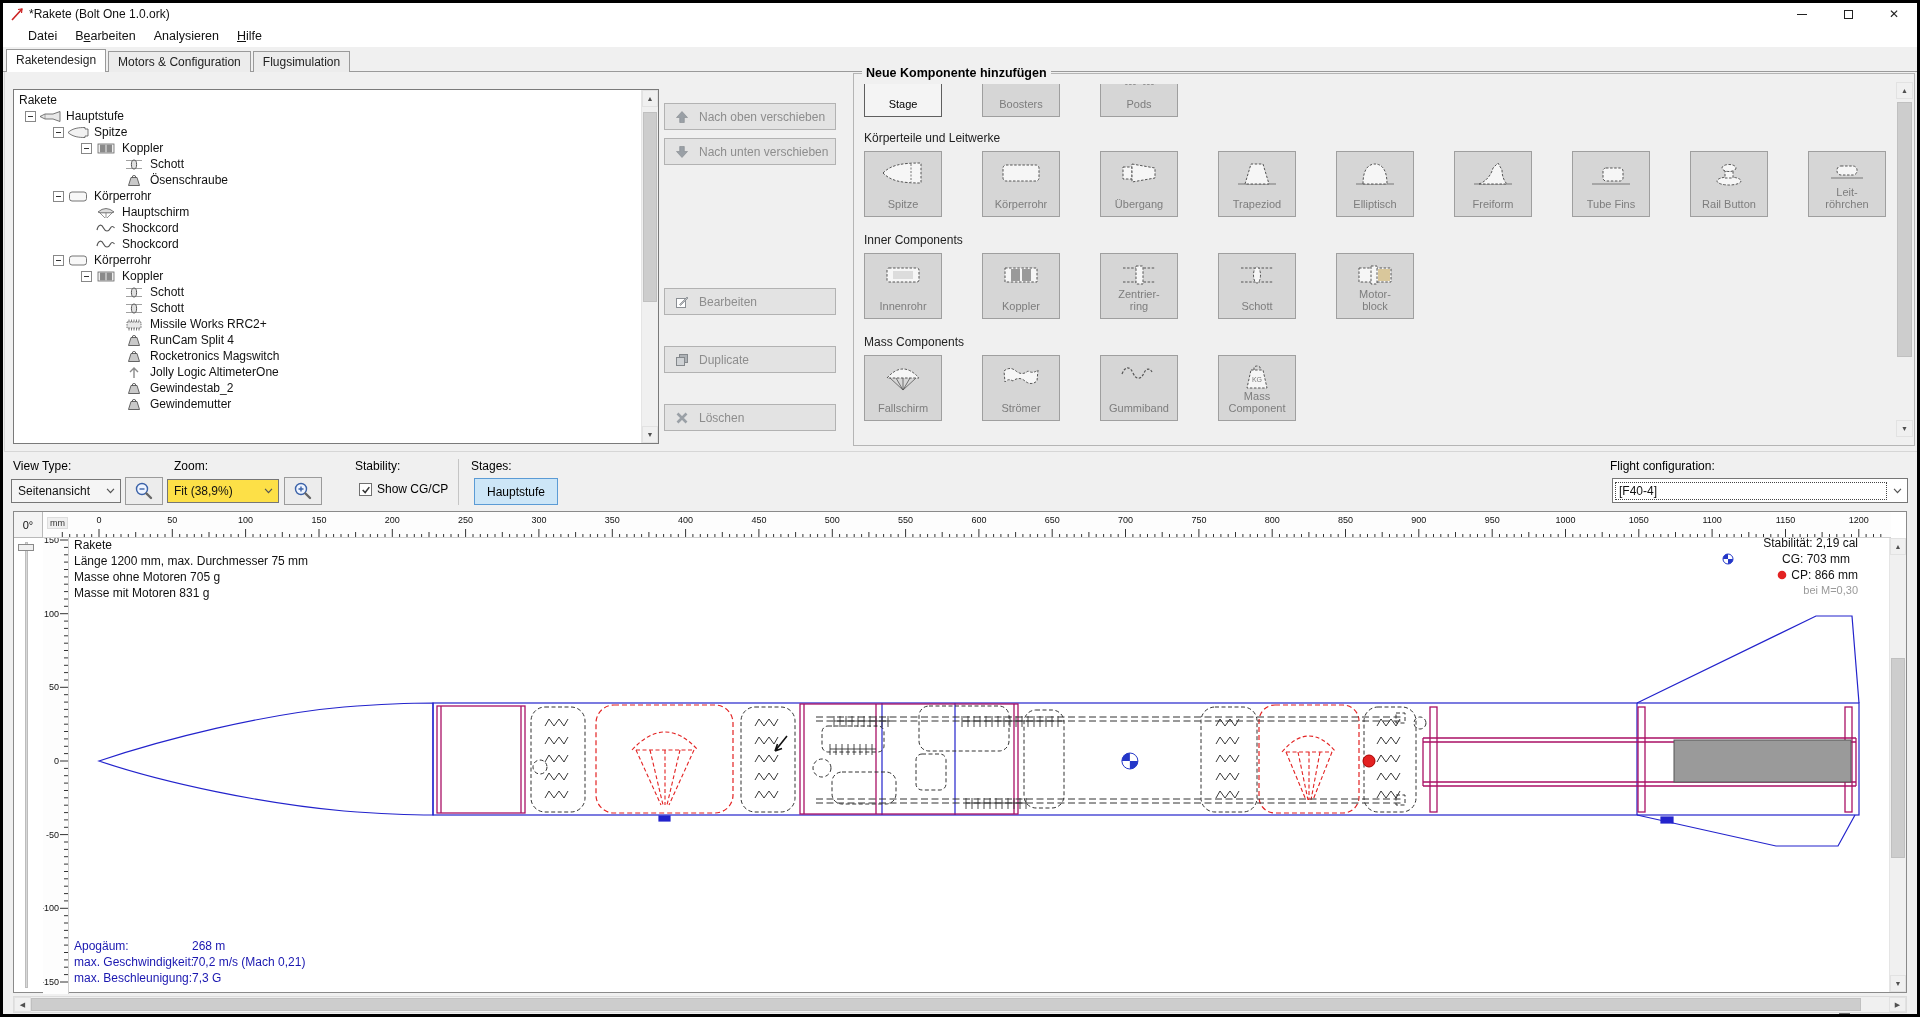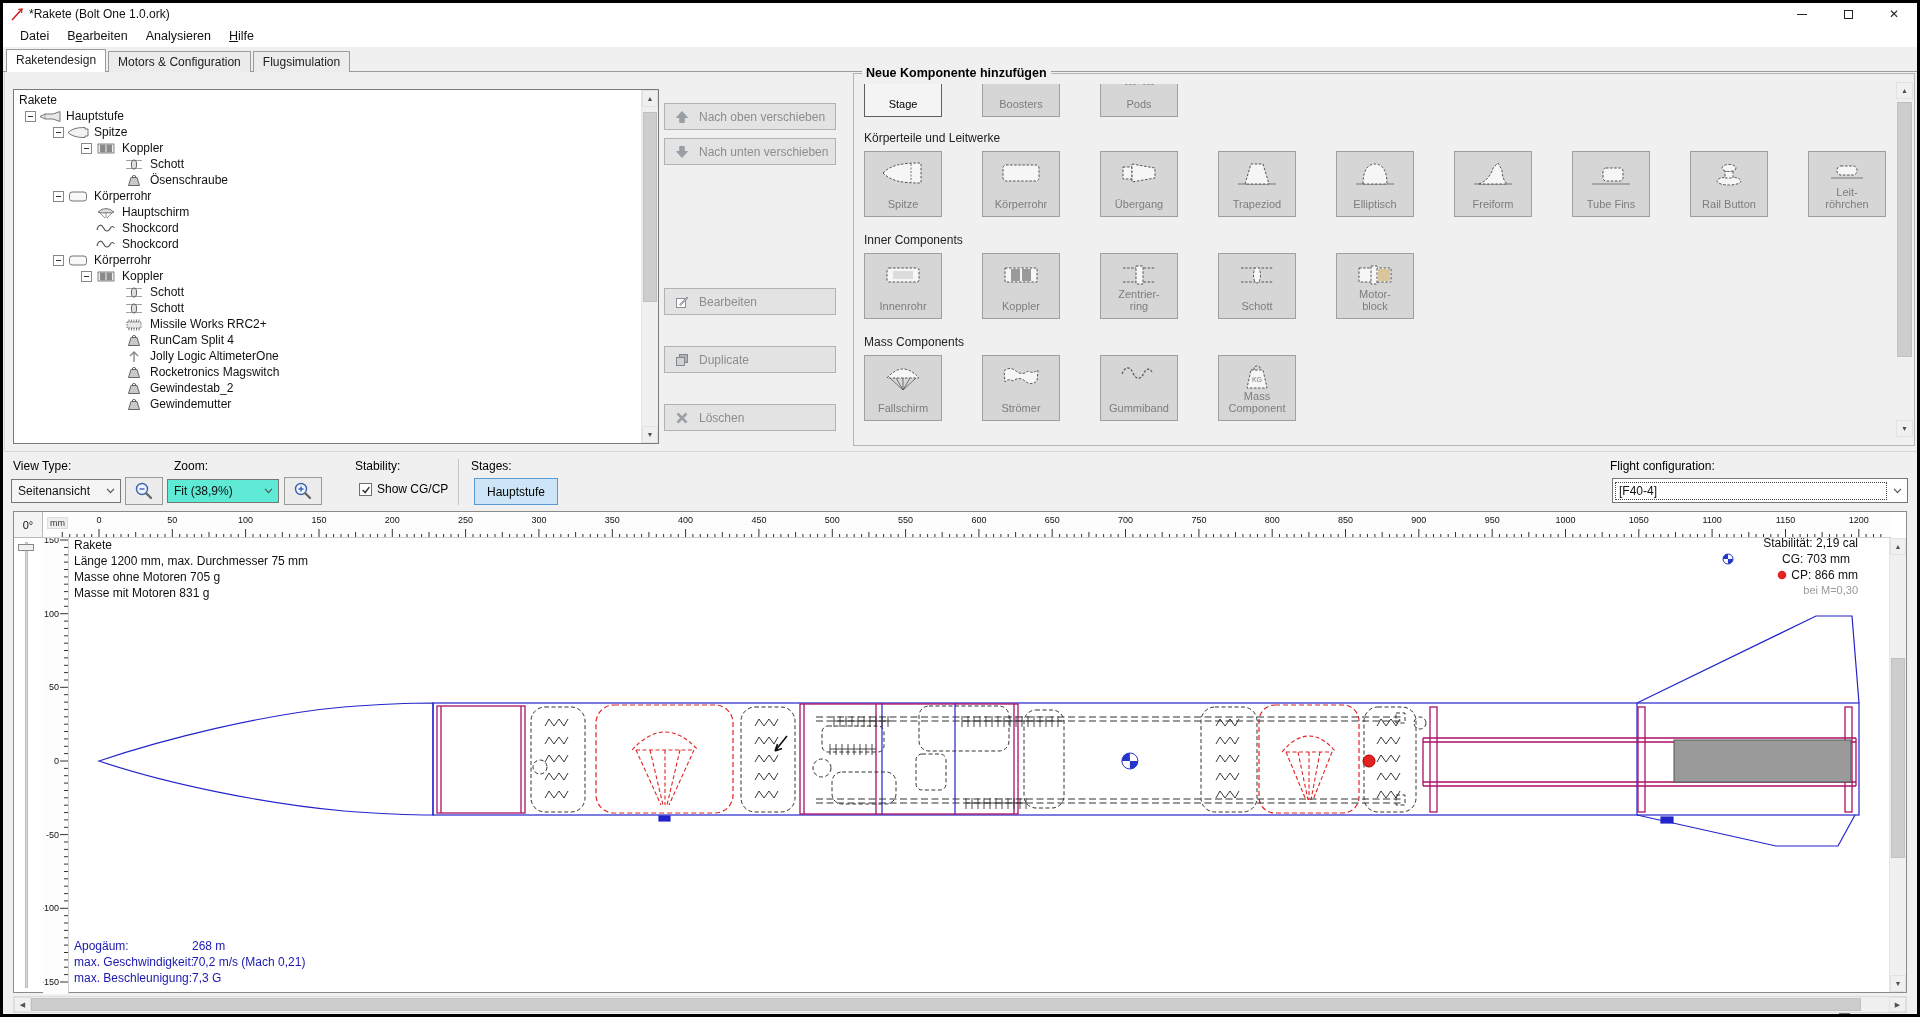--- a/index.html
+++ b/index.html
@@ -9,21 +9,21 @@
   
   .titlebar{position:absolute;left:0;top:0;width:100%;height:22px;background:#fff;display:flex;align-items:center;}
   .title-icon{width:15px;height:15px;margin:0 5px 0 6px;flex:none;}
   .title-text{font-size:12px;color:#111;}
   .win-controls{position:absolute;right:0;top:0;height:22px;display:flex;}
   .win-btn{width:46px;height:22px;display:flex;align-items:center;justify-content:center;color:#222;}
   .gly-min{width:10px;border-top:1px solid #222;height:0;}
   .gly-max{width:9px;height:9px;border:1px solid #222;}
   .gly-close{font-size:12px;line-height:12px;}
   
-  .menubar{position:absolute;left:0;top:22px;width:100%;height:22px;background:#fff;display:flex;align-items:center;padding-left:8px;}
+  .menubar{position:absolute;left:0;top:22px;width:100%;height:22px;background:#fff;display:flex;align-items:center;padding-left:16px;}
   .menu-item{font-size:12.5px;padding:2px 9px;color:#111;}
   
   .tabstrip{position:absolute;left:0;top:44px;width:100%;height:25px;display:flex;align-items:flex-end;padding-left:3px;background:#f0f0f0;}
   .tabstrip::after{content:"";position:absolute;left:0;bottom:0;width:100%;height:1px;background:#9a9a9a;}
   .tab{position:relative;font-size:12px;color:#222;background:#ececec;border:1px solid #9a9a9a;border-bottom:none;
        padding:3px 9px 3px 9px;margin-right:2px;z-index:1;}
   .tab.selected{background:#fff;padding-bottom:5px;z-index:2;}
   .workarea-border{position:absolute;left:1px;top:69px;width:1916px;height:380px;border:1px solid #d6d6d6;border-top:none;}
   
   .tree-panel{position:absolute;left:10px;top:86px;width:646px;height:355px;background:#fff;border:1px solid #7a7a7a;overflow:hidden;}
@@ -55,21 +55,21 @@
   .sec-label{font-size:12px;color:#222;height:14px;margin-top:14px;}
   .sec-label.later{margin-top:16px;}
   .crow{margin-top:6px;}
   .cbtn{position:relative;width:78px;height:66px;background:#d6d6d6;border:1px solid #9f9f9f;flex:none;
         display:flex;flex-direction:column;align-items:center;justify-content:flex-end;padding-bottom:5px;
         font-size:11px;line-height:1.15;color:#7d7d7d;text-align:center;white-space:pre-line;}
   .cbtn svg{position:absolute;top:6px;left:50%;transform:translateX(-50%);width:44px;height:30px;}
   .cbtn.on{background:#f4f4f4;border-color:#5f5f5f;color:#000;}
   
   .tb-label{position:absolute;font-size:12px;color:#000;}
-  .tb-select{position:absolute;background:#5eead4;border:1px solid #767676;font-size:12px;color:#111;
+  .tb-select{position:absolute;background:#fde047;border:1px solid #767676;font-size:12px;color:#111;
              display:flex;align-items:center;padding:0 18px 0 6px;}
   .combo-arr{position:absolute;right:5px;top:50%;margin-top:-3px;width:9px;height:6px;}
   .tb-btn{position:absolute;background:#ececec;border:1px solid #9b9b9b;display:flex;align-items:center;justify-content:center;}
   .chkrow{position:absolute;display:flex;align-items:center;font-size:12px;color:#000;}
   .chkbox{width:13px;height:13px;background:#fff;border:1px solid #707070;margin-right:5px;position:relative;}
   .chkbox svg{position:absolute;left:1px;top:1px;width:10px;height:10px;}
   .vdiv{position:absolute;width:1px;background:#c5c5c5;}
   .stage-toggle{position:absolute;background:#cde6f7;border:1px solid #5b9bd5;font-size:12px;color:#000;
                 display:flex;align-items:center;justify-content:center;}
   .fc-select{position:absolute;background:#fff;border:1px solid #767676;display:flex;align-items:center;}
@@ -277,34 +277,34 @@
               <path d="M8,3.5 H14 L16.5,11.5 H5.5 Z" fill="#c9c9c9" stroke="#555" stroke-width="0.9"></path>
               <path d="M9.5,3.5 V2 Q11,0.8 12.5,2 V3.5" fill="none" stroke="#555" stroke-width="0.9"></path>
             </svg>
           </span>
           <span>RunCam Split 4</span>
         </div>
         <div class="trow" style="padding-left: 94px;">
           <span class="tslot"></span>
           <span class="ticon">
             <svg viewBox="0 0 22 13">
-              <path d="M11,12 V2 M7,6 L11,2 L15,6" fill="none" stroke="#8a8a8a" stroke-width="1.4"></path>
-            </svg>
-          </span>
-          <span>Jolly Logic AltimeterOne</span>
-        </div>
-        <div class="trow" style="padding-left: 94px;">
-          <span class="tslot"></span>
-          <span class="ticon">
-            <svg viewBox="0 0 22 13">
               <path d="M8,3.5 H14 L16.5,11.5 H5.5 Z" fill="#c9c9c9" stroke="#555" stroke-width="0.9"></path>
               <path d="M9.5,3.5 V2 Q11,0.8 12.5,2 V3.5" fill="none" stroke="#555" stroke-width="0.9"></path>
             </svg>
           </span>
           <span>Rocketronics Magswitch</span>
+        </div>
+        <div class="trow" style="padding-left: 94px;">
+          <span class="tslot"></span>
+          <span class="ticon">
+            <svg viewBox="0 0 22 13">
+              <path d="M11,12 V2 M7,6 L11,2 L15,6" fill="none" stroke="#8a8a8a" stroke-width="1.4"></path>
+            </svg>
+          </span>
+          <span>Jolly Logic AltimeterOne</span>
         </div>
         <div class="trow" style="padding-left: 94px;">
           <span class="tslot"></span>
           <span class="ticon">
             <svg viewBox="0 0 22 13">
               <path d="M8,3.5 H14 L16.5,11.5 H5.5 Z" fill="#c9c9c9" stroke="#555" stroke-width="0.9"></path>
               <path d="M9.5,3.5 V2 Q11,0.8 12.5,2 V3.5" fill="none" stroke="#555" stroke-width="0.9"></path>
             </svg>
           </span>
           <span>Gewindestab_2</span>

